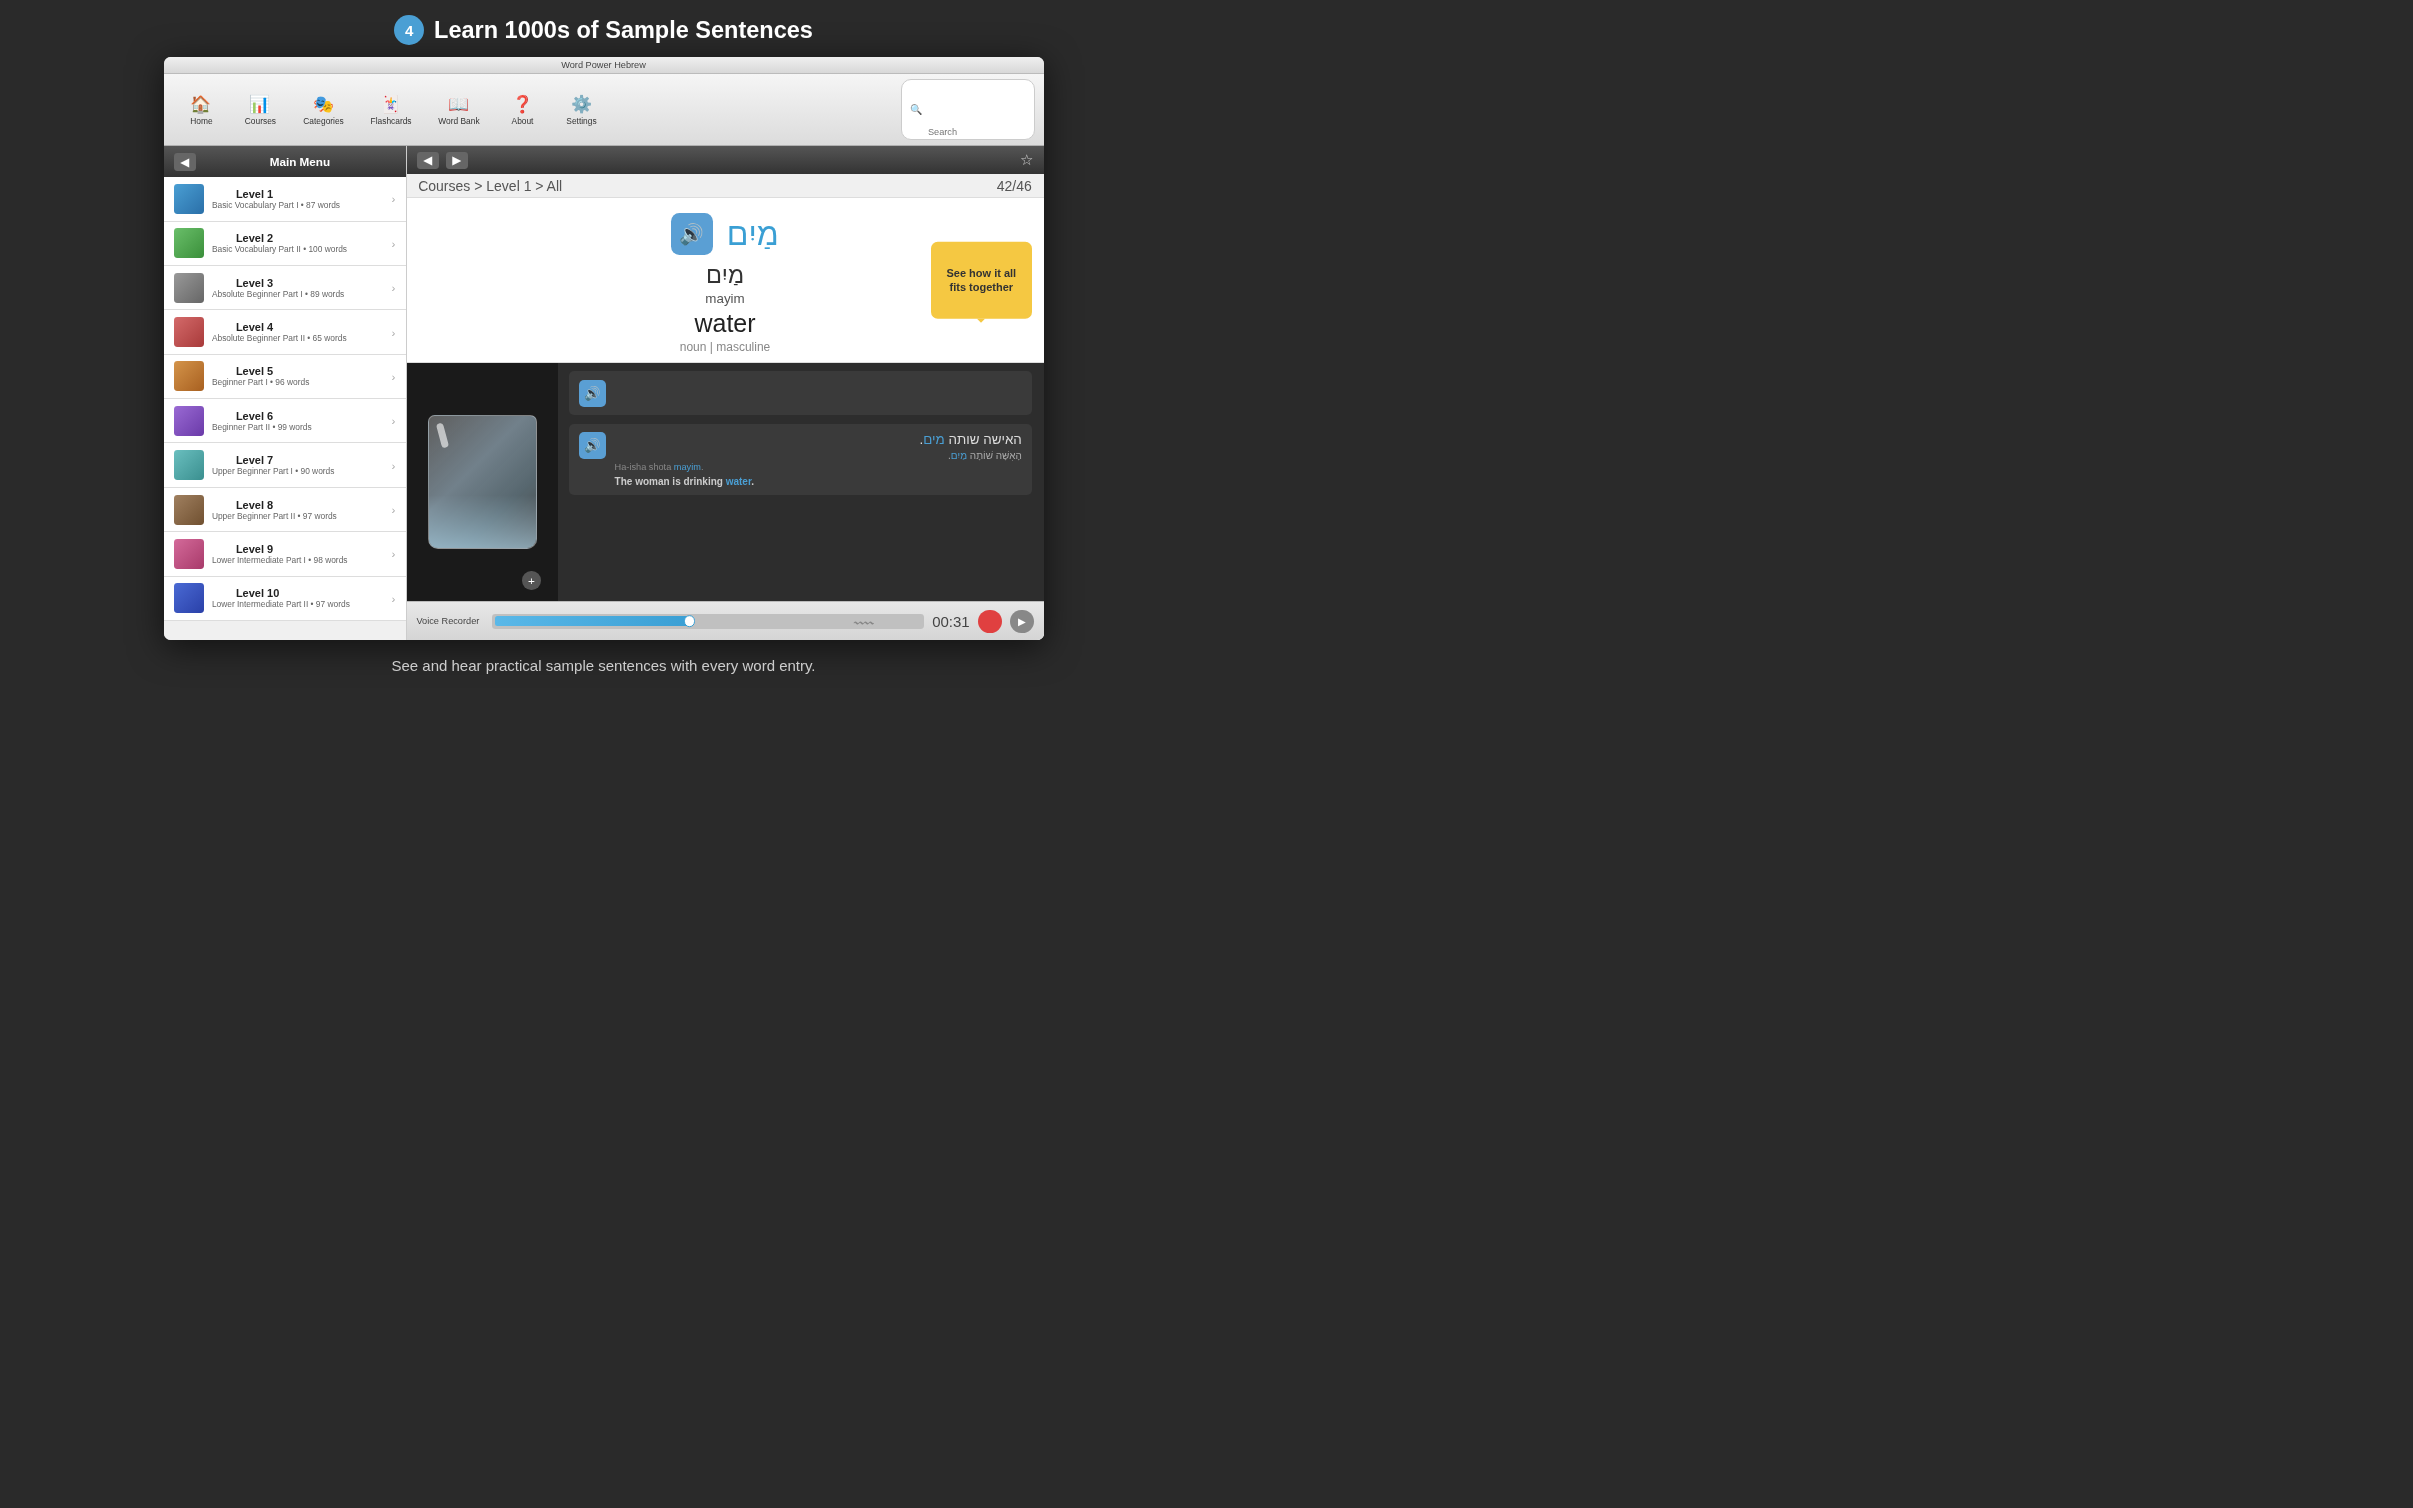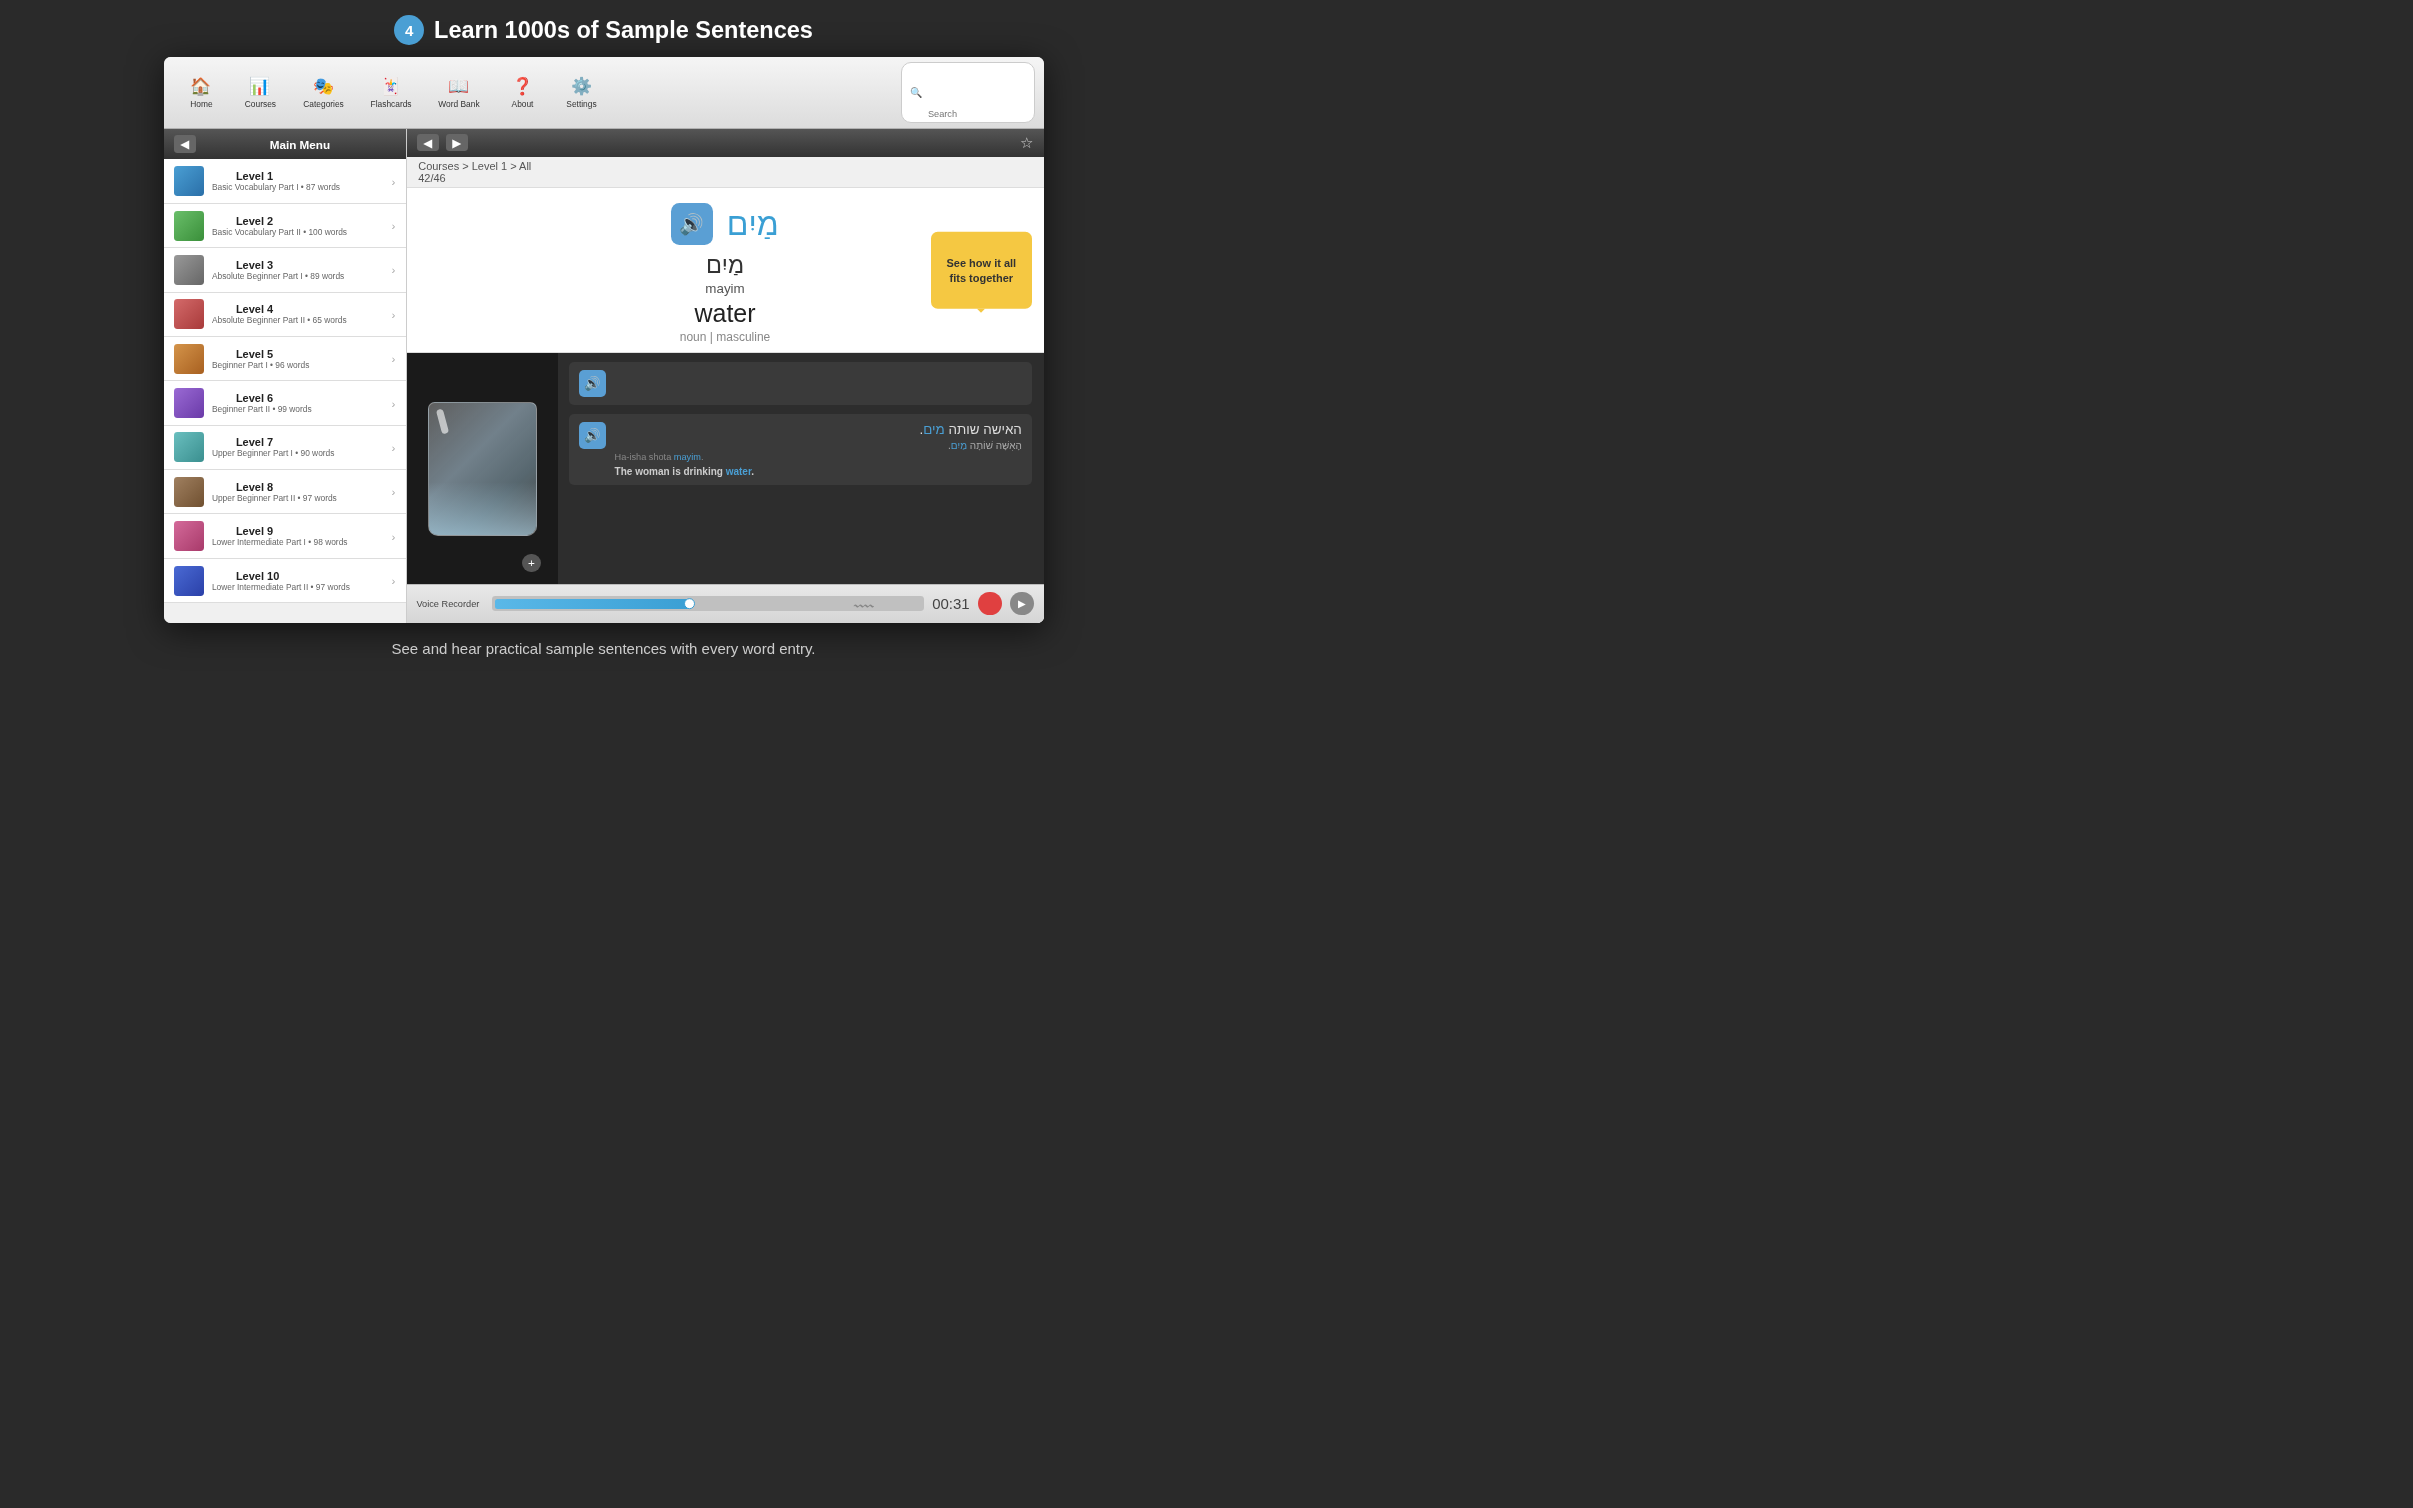--- a/index.html
+++ b/index.html
@@ -193,25 +193,24 @@
       font-size: 11.7px;
       cursor: pointer;
     }
     .toolbar-spacer { flex: 1; }
     .toolbar-star { color: #ccc; font-size: 15px; cursor: pointer; }
 
     .breadcrumb-bar {
       display: flex;
       justify-content: space-between;
       padding: 3.4px 11.7px;
-      font-size: 11px;
+      font-size: 14px;
       color: #555;
       background: #f0f0f0;
       border-bottom: 0.8px solid #ddd;
-      flex-direction: column;
     }
 
     
     .flashcard-main {
       flex: 1;
       display: flex;
       flex-direction: column;
     }
     .word-display {
       display: flex;
@@ -474,20 +473,23 @@
 </head>
 <body>
 
 <div class="top-banner">
   <div class="step-circle">4</div>
   <span class="banner-title">Learn 1000s of Sample Sentences</span>
 </div>
 
 <div class="app-window">
 
+  <div class="title-bar">
+    <span>Word Power Hebrew</span>
+  </div>
 
   <div class="nav-bar">
     <div class="nav-item">
       <span class="nav-icon">🏠</span>
       <span class="nav-label">Home</span>
     </div>
     <div class="nav-item">
       <span class="nav-icon">📊</span>
       <span class="nav-label">Courses</span>
     </div>

